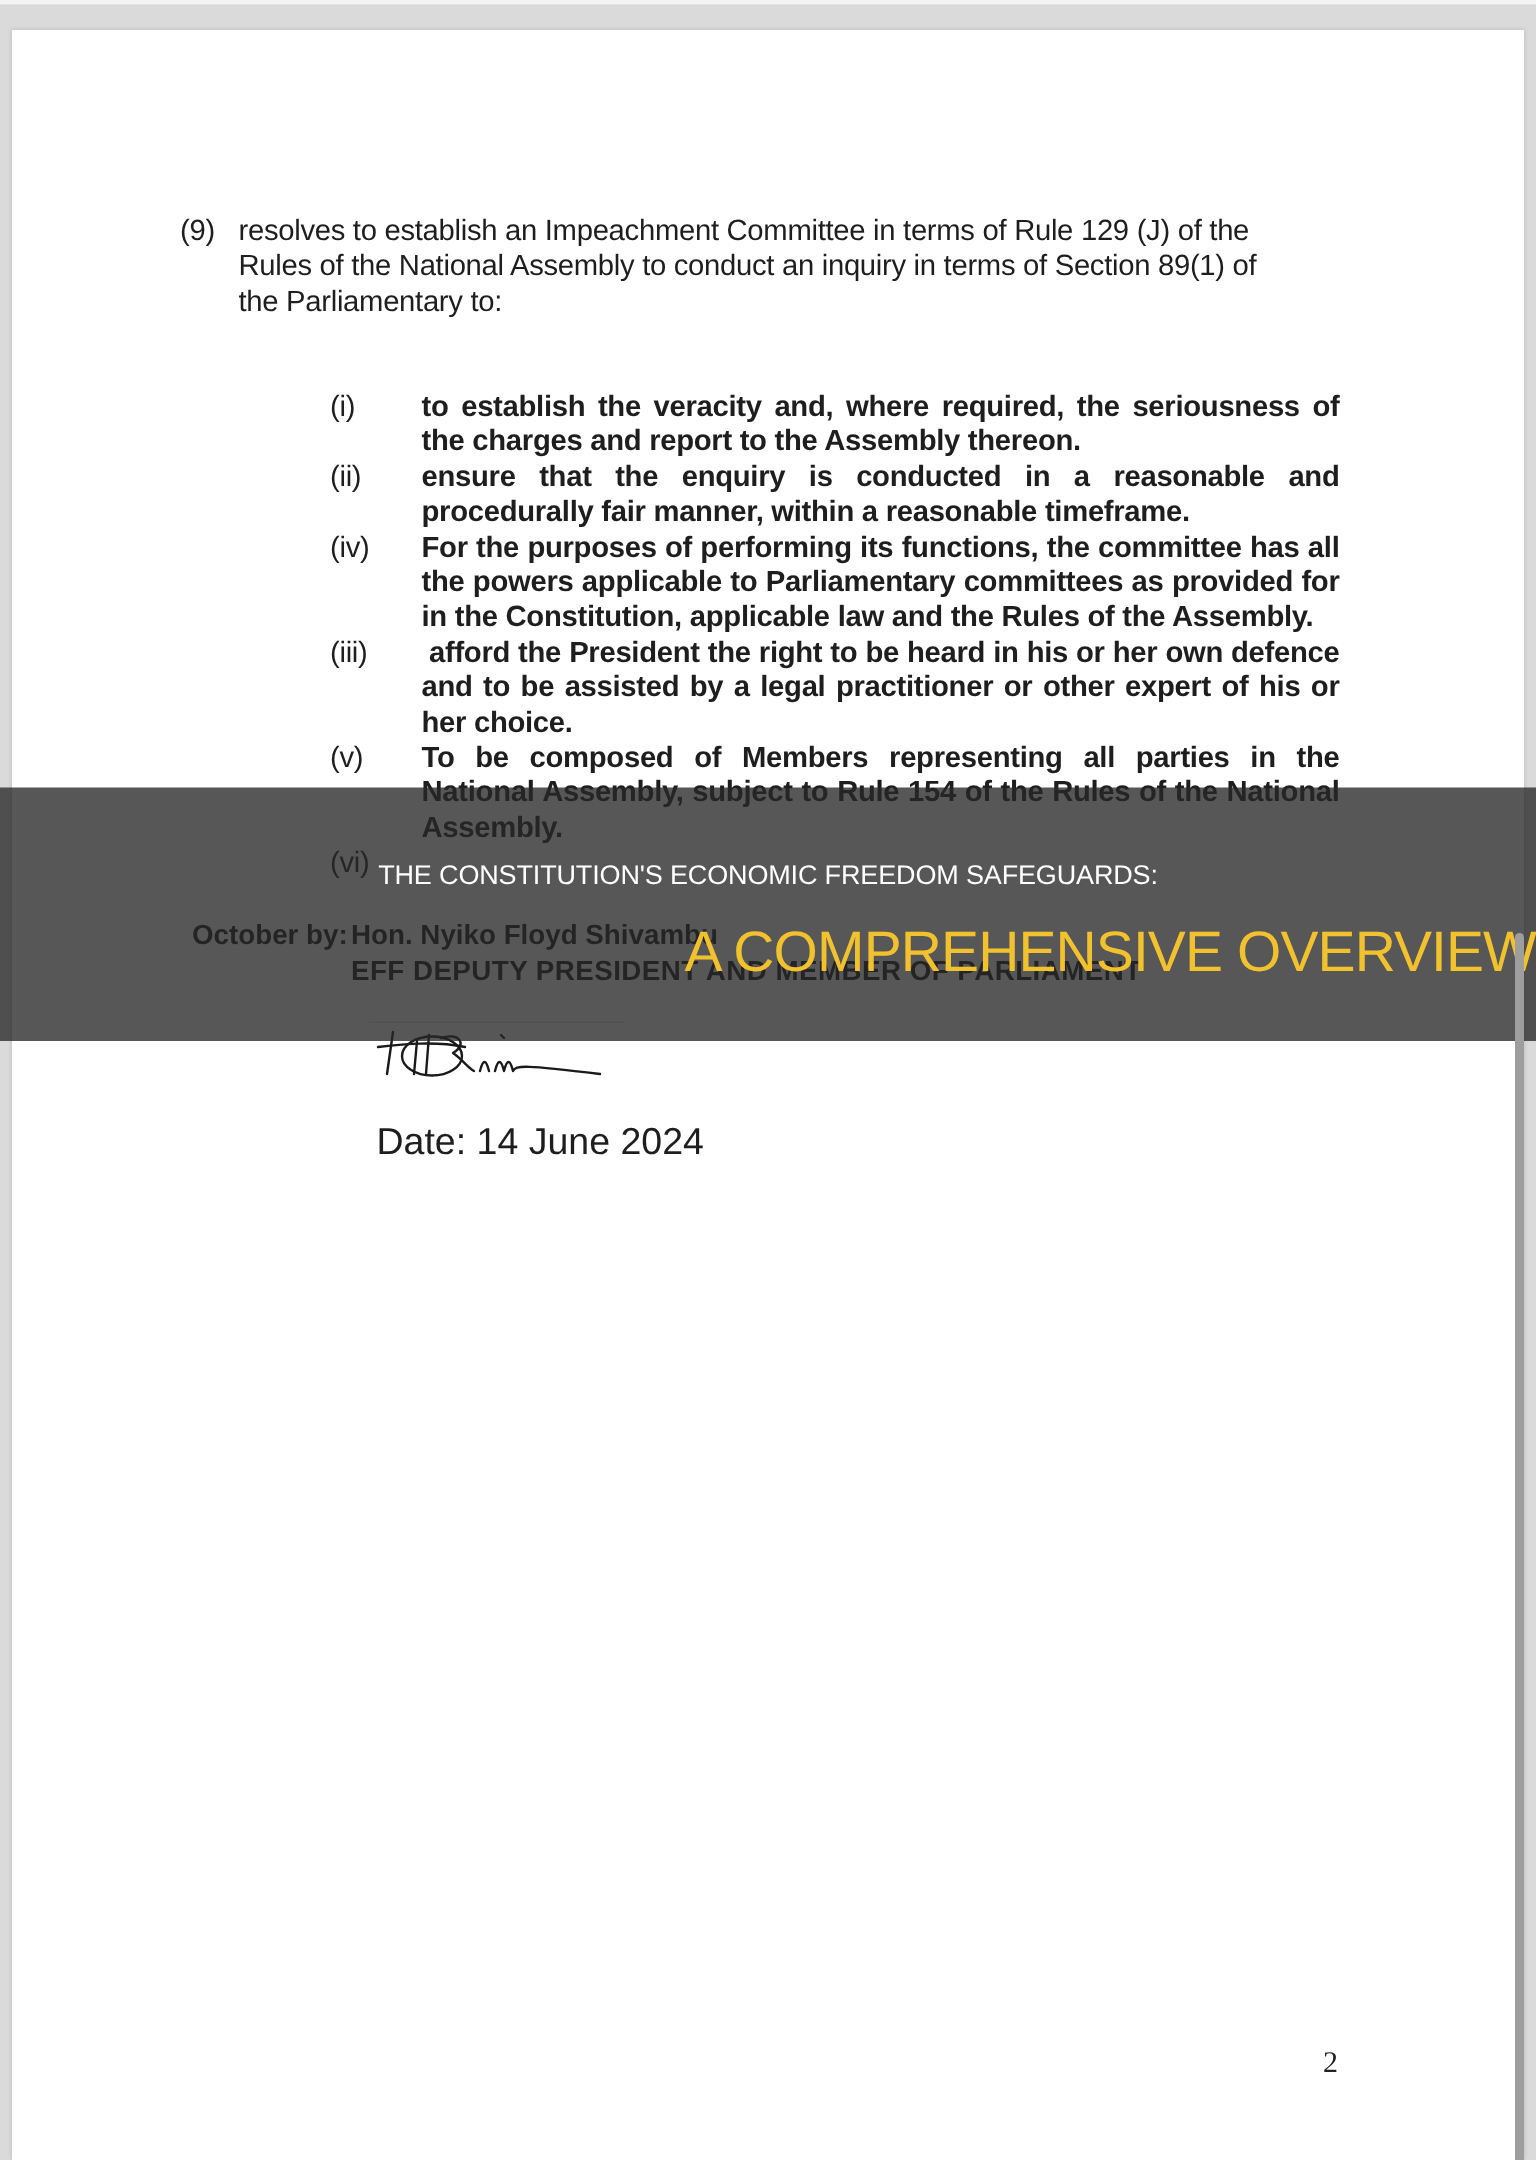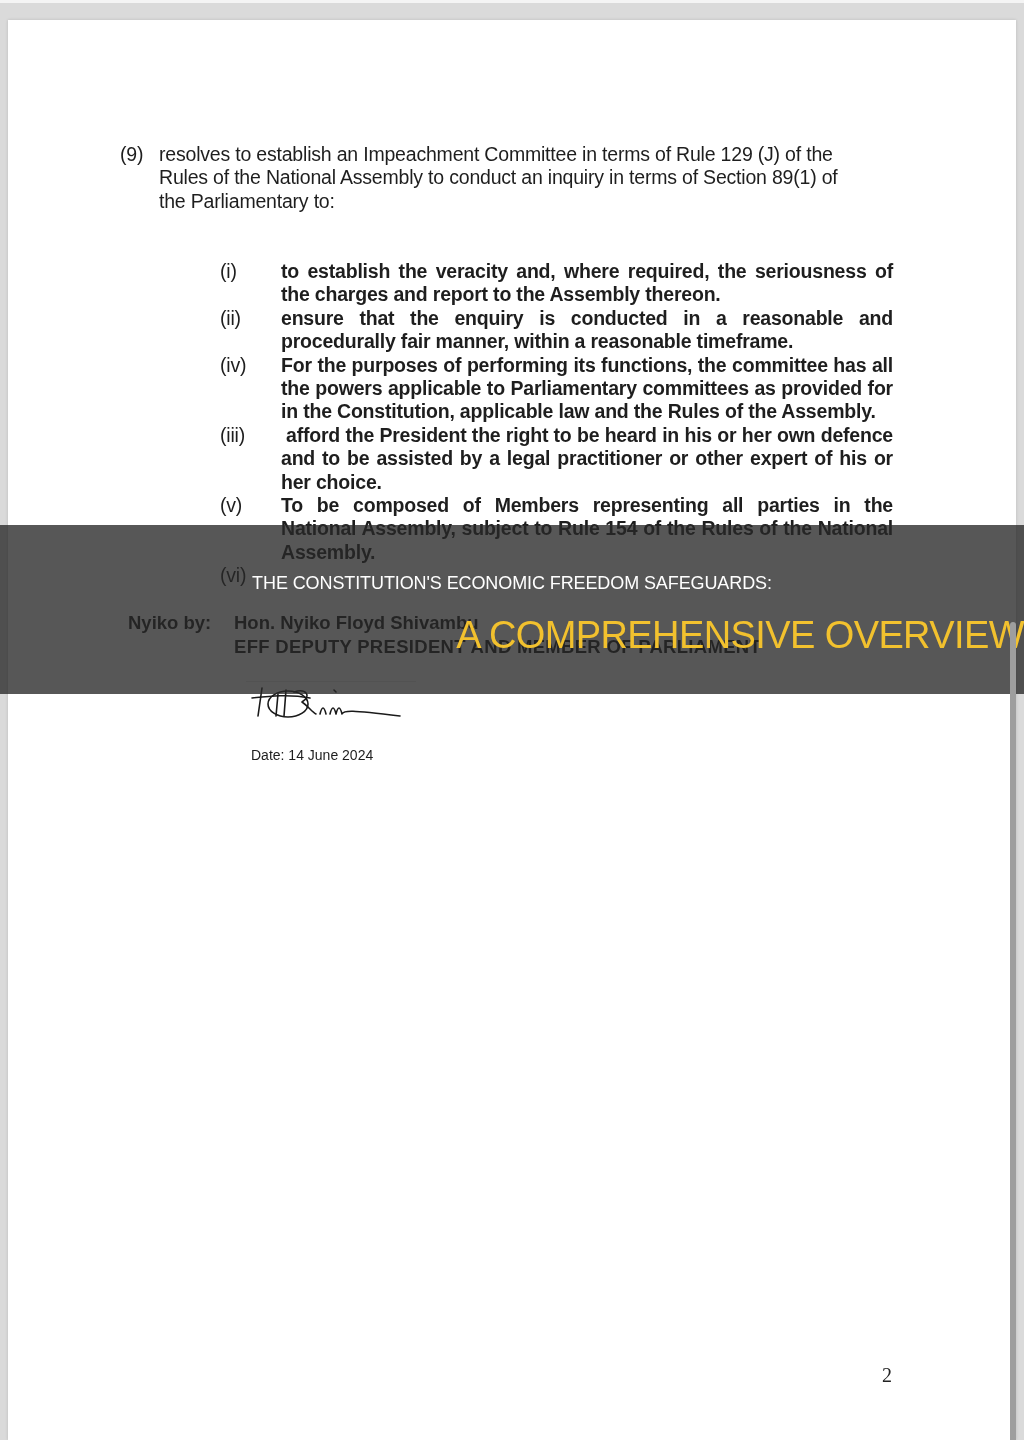--- a/index.html
+++ b/index.html
@@ -117,21 +117,21 @@
       left: 246px;
       top: 681px;
       width: 170px;
       height: 1px;
       background: #e6e6e6;
     }
     .date {
       position: absolute;
       left: 251px;
       top: 747px;
-      font-size: 14px;
+      font-size: 25px;
       color: #1e1e1e;
       white-space: nowrap;
     }
     .page-number {
       position: absolute;
       left: 882px;
       top: 1364px;
       font-family: "Liberation Serif", serif;
       font-size: 20px;
       color: #222;
@@ -215,21 +215,21 @@
   <div class="sub-item">
     <span class="roman">(v)</span>
     <span class="text justify">To be composed of Members representing all parties in the National Assembly, subject to Rule 154 of the Rules of the National Assembly.</span>
   </div>
   <div class="sub-item">
     <span class="roman">(vi)</span>
   </div>
 </div>
 
 <div class="signed">
-  <span class="label">Nyiko by:</span>
+  <span class="label">October by:</span>
   <span class="name">Hon. Nyiko Floyd Shivambu</span>
   <span class="title">EFF DEPUTY PRESIDENT AND MEMBER OF PARLIAMENT</span>
 </div>
 
 <div class="sig-line"></div>
 <svg class="signature" viewBox="0 0 170 50" xmlns="http://www.w3.org/2000/svg">
   <g fill="none" stroke="#1a1a1a" stroke-width="1.6" stroke-linecap="round" stroke-linejoin="round">
     <path d="M8 40 L12 12"></path>
     <path d="M2 22 C20 20 40 18 60 22"></path>
     <ellipse cx="38" cy="28" rx="20" ry="13"></ellipse>

